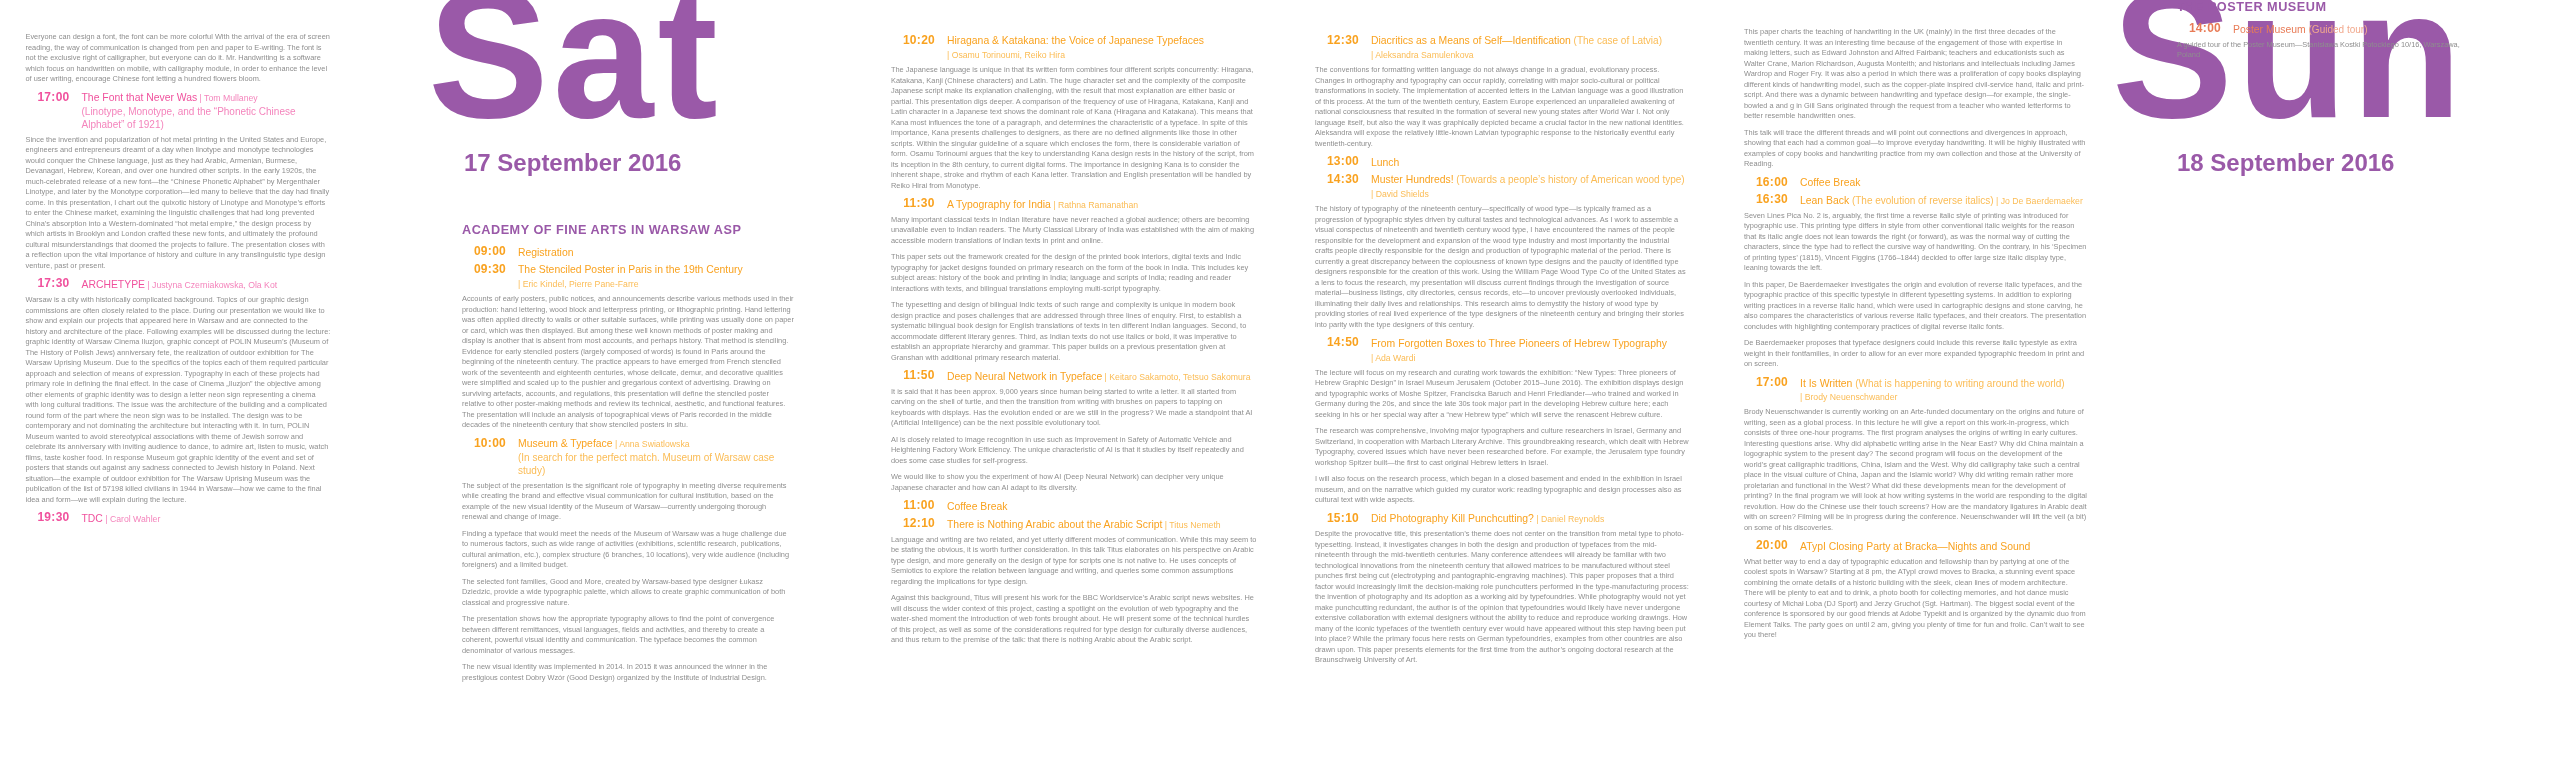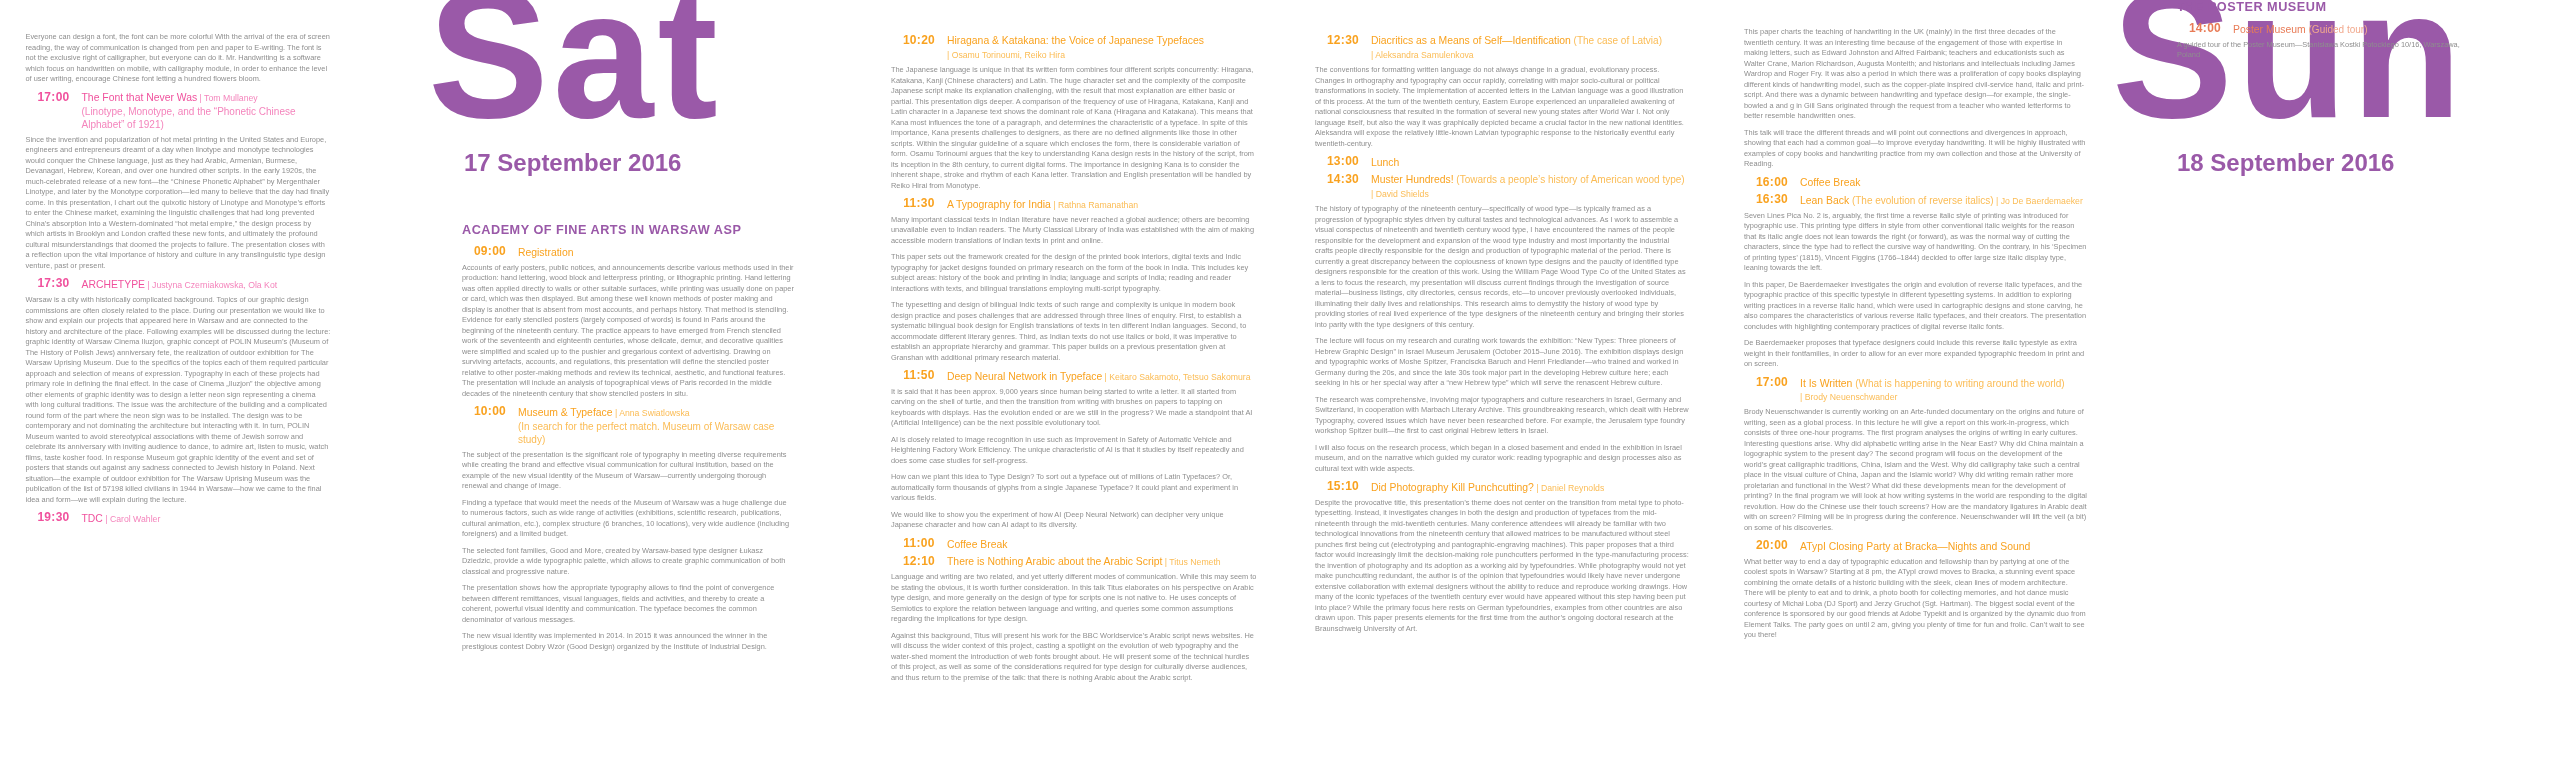--- a/index.html
+++ b/index.html
@@ -64,20 +64,27 @@
       </div>
     </div>
     <div class="col acc-orange" style="left: 462px; width: 332px; padding-top: 223px;">
       <div class="venue-h">ACADEMY OF FINE ARTS IN WARSAW ASP</div>
       <div class="entry">
         <span class="e-time">09:00</span>
         <div class="e-block">
           <div><span class="t-title">Registration</span></div>
         </div>
       </div>
+      <div class="entry">
+        <span class="e-time">09:30</span>
+        <div class="e-block">
+          <div><span class="t-title">The Stenciled Poster in Paris in the 19th Century</span></div>
+          <div class="l2"><span class="t-speaker">| Eric Kindel, Pierre Pane-Farre</span></div>
+        </div>
+      </div>
       <p class="body">Accounts of early posters, public notices, and announcements describe various methods used in their production: hand lettering, wood block and letterpress printing, or lithographic printing. Hand lettering was often applied directly to walls or other suitable surfaces, while printing was usually done on paper or card, which was then displayed. But among these well known methods of poster making and display is another that is absent from most accounts, and perhaps history. That method is stenciling. Evidence for early stenciled posters (largely composed of words) is found in Paris around the beginning of the nineteenth century. The practice appears to have emerged from French stenciled work of the seventeenth and eighteenth centuries, whose delicate, demur, and decorative qualities were simplified and scaled up to the pushier and gregarious context of advertising. Drawing on surviving artefacts, accounts, and regulations, this presentation will define the stenciled poster relative to other poster-making methods and review its technical, aesthetic, and functional features. The presentation will include an analysis of topographical views of Paris recorded in the middle decades of the nineteenth century that show stenciled posters in situ.</p>
       <div class="entry">
         <span class="e-time">10:00</span>
         <div class="e-block">
           <div><span class="t-title">Museum &amp; Typeface</span><span class="t-speaker"> | Anna Swiatlowska</span></div>
           <div class="l2"><span class="t-paren">(In search for the perfect match. Museum of Warsaw case study)</span></div>
         </div>
       </div>
       <p class="body">The subject of the presentation is the significant role of typography in meeting diverse requirements while creating the brand and effective visual communication for cultural institution, based on the example of the new visual identity of the Museum of Warsaw—currently undergoing thorough renewal and change of image.</p>
       <p class="body">Finding a typeface that would meet the needs of the Museum of Warsaw was a huge challenge due to numerous factors, such as wide range of activities (exhibitions, scientific research, publications, cultural animation, etc.), complex structure (6 branches, 10 locations), very wide audience (including foreigners) and a limited budget.</p>
@@ -104,21 +111,20 @@
       <p class="body">This paper sets out the framework created for the design of the printed book interiors, digital texts and Indic typography for jacket designs founded on primary research on the form of the book in India. This includes key subject areas: history of the book and printing in India; language and scripts of India; reading and reader interactions with texts, and bilingual translations employing multi-script typography.</p>
       <p class="body">The typesetting and design of bilingual Indic texts of such range and complexity is unique in modern book design practice and poses challenges that are addressed through three lines of enquiry. First, to establish a systematic bilingual book design for English translations of texts in ten different Indian languages. Second, to accommodate different literary genres. Third, as Indian texts do not use italics or bold, it was imperative to establish an appropriate hierarchy and grammar. This paper builds on a previous presentation given at Granshan with additional primary research material.</p>
       <div class="entry">
         <span class="e-time">11:50</span>
         <div class="e-block">
           <div><span class="t-title">Deep Neural Network in Typeface</span><span class="t-speaker"> | Keitaro Sakamoto, Tetsuo Sakomura</span></div>
         </div>
       </div>
       <p class="body">It is said that it has been approx. 9,000 years since human being started to write a letter. It all started from carving on the shell of turtle, and then the transition from writing with brushes on papers to tapping on keyboards with displays. Has the evolution ended or are we still in the progress? We made a standpoint that AI (Artificial Intelligence) can be the next possible evolutionary tool.</p>
       <p class="body">AI is closely related to image recognition in use such as Improvement in Safety of Automatic Vehicle and Heightening Factory Work Efficiency. The unique characteristic of AI is that it studies by itself repeatedly and does some case studies for self-progress.</p>
-      <p class="body">How can we plant this idea to Type Design? To sort out a typeface out of millions of Latin Typefaces? Or, automatically form thousands of glyphs from a single Japanese Typeface? It could plant and experiment in various fields.</p>
       <p class="body">We would like to show you the experiment of how AI (Deep Neural Network) can decipher very unique Japanese character and how can AI adapt to its diversity.</p>
       <div class="entry">
         <span class="e-time">11:00</span>
         <div class="e-block">
           <div><span class="t-title">Coffee Break</span></div>
         </div>
       </div>
       <div class="entry">
         <span class="e-time">12:10</span>
         <div class="e-block">
@@ -144,20 +150,27 @@
         </div>
       </div>
       <div class="entry">
         <span class="e-time">14:30</span>
         <div class="e-block">
           <div><span class="t-title">Muster Hundreds!</span><span class="t-paren"> (Towards a people’s history of American wood type)</span></div>
           <div class="l2"><span class="t-speaker">| David Shields</span></div>
         </div>
       </div>
       <p class="body">The history of typography of the nineteenth century—specifically of wood type—is typically framed as a progression of typographic styles driven by cultural tastes and technological advances. As I work to assemble a visual conspectus of nineteenth and twentieth century wood type, I have encountered the names of the people responsible for the development and expansion of the wood type industry and most importantly the industrial crafts people directly responsible for the design and production of typographic material of the period. There is currently a great discrepancy between the copiousness of known type designs and the paucity of identified type designers responsible for the creation of this work. Using the William Page Wood Type Co of the United States as a lens to focus the research, my presentation will discuss current findings through the investigation of source material—business listings, city directories, census records, etc—to uncover previously overlooked individuals, illuminating their daily lives and relationships. This research aims to demystify the history of wood type by providing stories of real lived experience of the type designers of the nineteenth century and bringing their stories into parity with the type designers of this century.</p>
+      <div class="entry">
+        <span class="e-time">14:50</span>
+        <div class="e-block">
+          <div><span class="t-title">From Forgotten Boxes to Three Pioneers of Hebrew Typography</span></div>
+          <div class="l2"><span class="t-speaker">| Ada Wardi</span></div>
+        </div>
+      </div>
       <p class="body">The lecture will focus on my research and curating work towards the exhibition: “New Types: Three pioneers of Hebrew Graphic Design” in Israel Museum Jerusalem (October 2015–June 2016). The exhibition displays design and typographic works of Moshe Spitzer, Franciscka Baruch and Henri Friedlander—who trained and worked in Germany during the 20s, and since the late 30s took major part in the developing Hebrew culture here; each seeking in his or her special way after a “new Hebrew type” which will serve the renascent Hebrew culture.</p>
       <p class="body">The research was comprehensive, involving major typographers and culture researchers in Israel, Germany and Switzerland, in cooperation with Marbach Literary Archive. This groundbreaking research, which dealt with Hebrew Typography, covered issues which have never been researched before. For example, the Jerusalem type foundry workshop Spitzer built—the first to cast original Hebrew letters in Israel.</p>
       <p class="body">I will also focus on the research process, which began in a closed basement and ended in the exhibition in Israel museum, and on the narrative which guided my curator work: reading typographic and design processes also as cultural text with wide aspects.</p>
       <div class="entry">
         <span class="e-time">15:10</span>
         <div class="e-block">
           <div><span class="t-title">Did Photography Kill Punchcutting?</span><span class="t-speaker"> | Daniel Reynolds</span></div>
         </div>
       </div>
       <p class="body">Despite the provocative title, this presentation’s theme does not center on the transition from metal type to photo-typesetting. Instead, it investigates changes in both the design and production of typefaces from the mid-nineteenth through the mid-twentieth centuries. Many conference attendees will already be familiar with two technological innovations from the nineteenth century that allowed matrices to be manufactured without steel punches first being cut (electrotyping and pantographic-engraving machines). This paper proposes that a third factor would increasingly limit the decision-making role punchcutters performed in the type-manufacturing process: the invention of photography and its adoption as a working aid by typefoundries. While photography would not yet make punchcutting redundant, the author is of the opinion that typefoundries would likely have never undergone extensive collaboration with external designers without the ability to reduce and reproduce working drawings. How many of the iconic typefaces of the twentieth century ever would have appeared without this step having been put into place? While the primary focus here rests on German typefoundries, examples from other countries are also drawn upon. This paper presents elements for the first time from the author’s ongoing doctoral research at the Braunschweig University of Art.</p>

